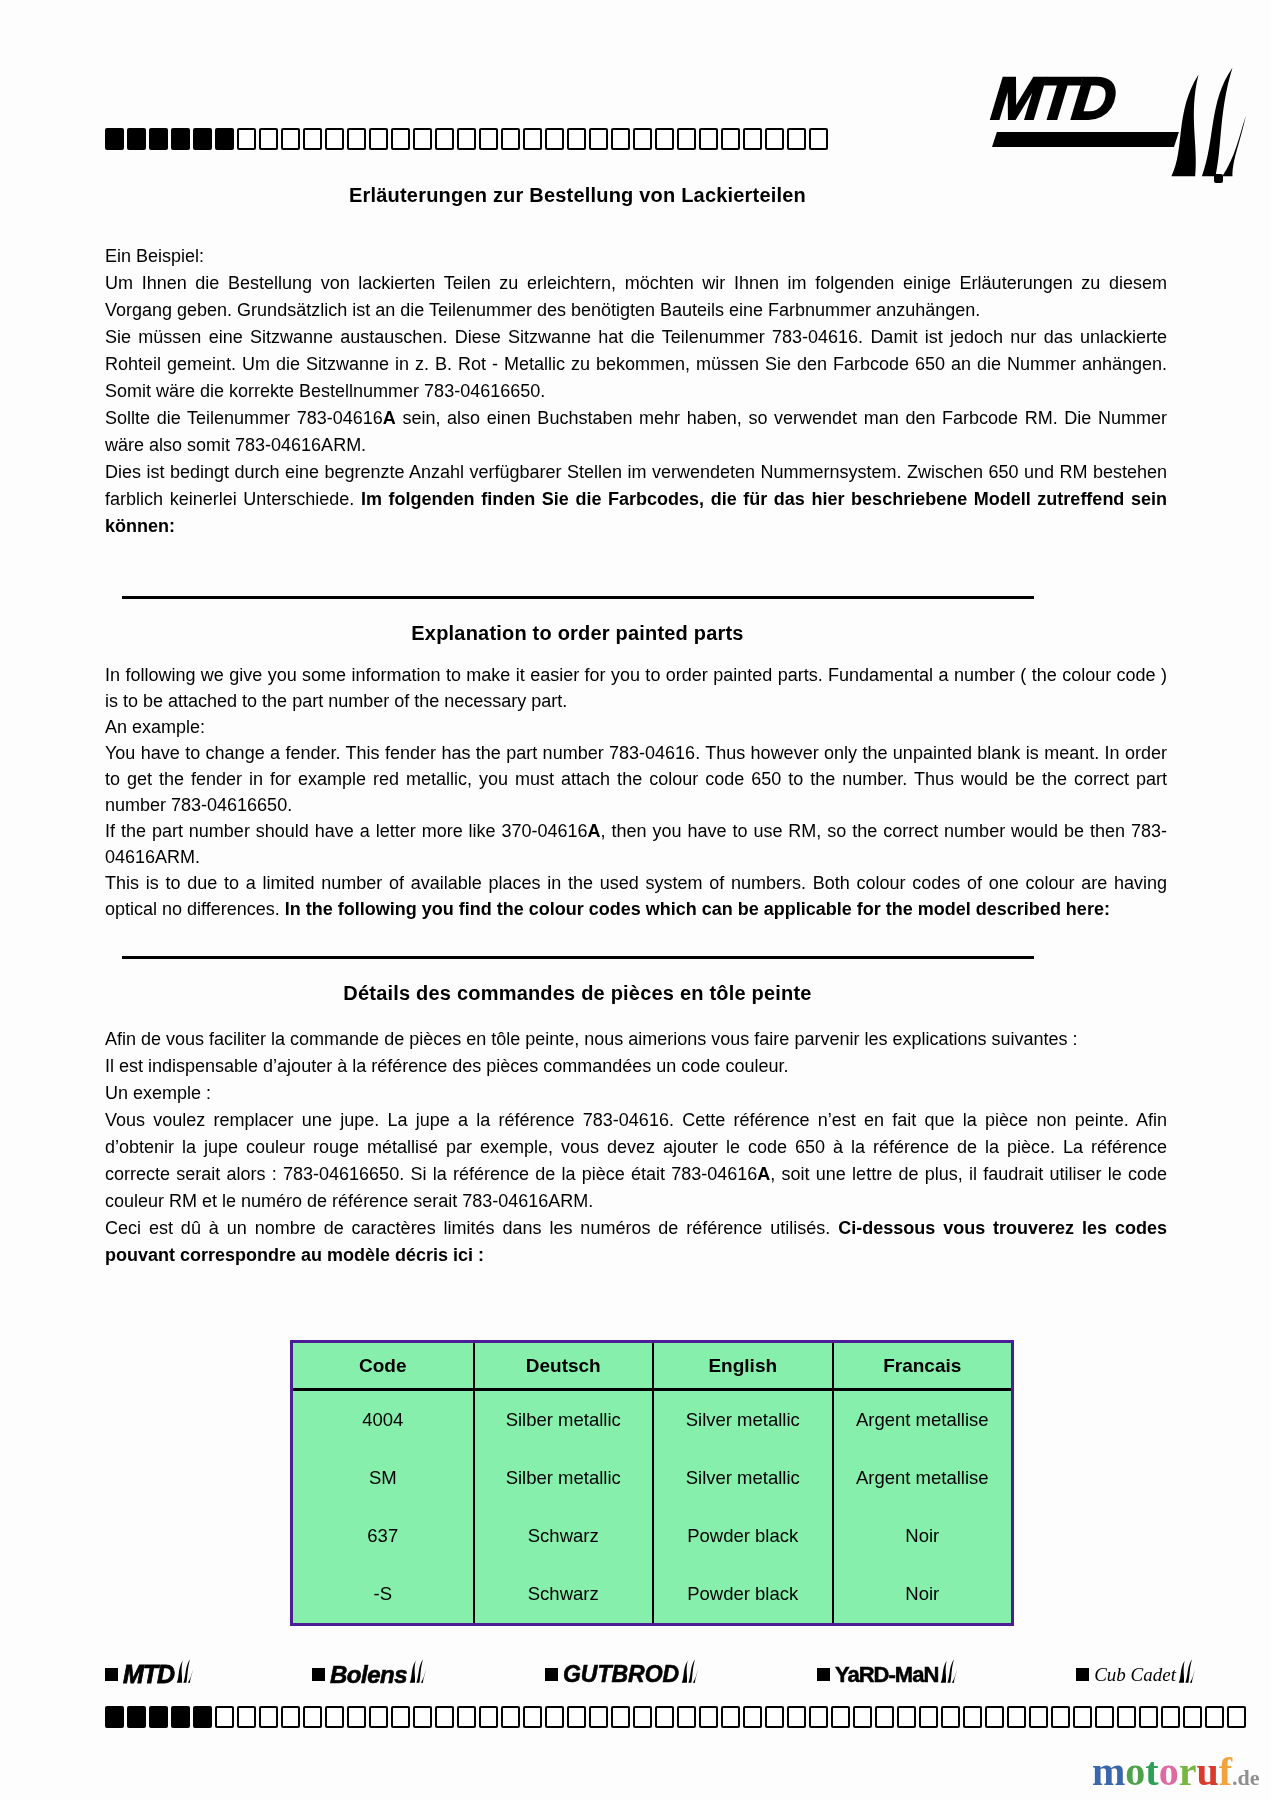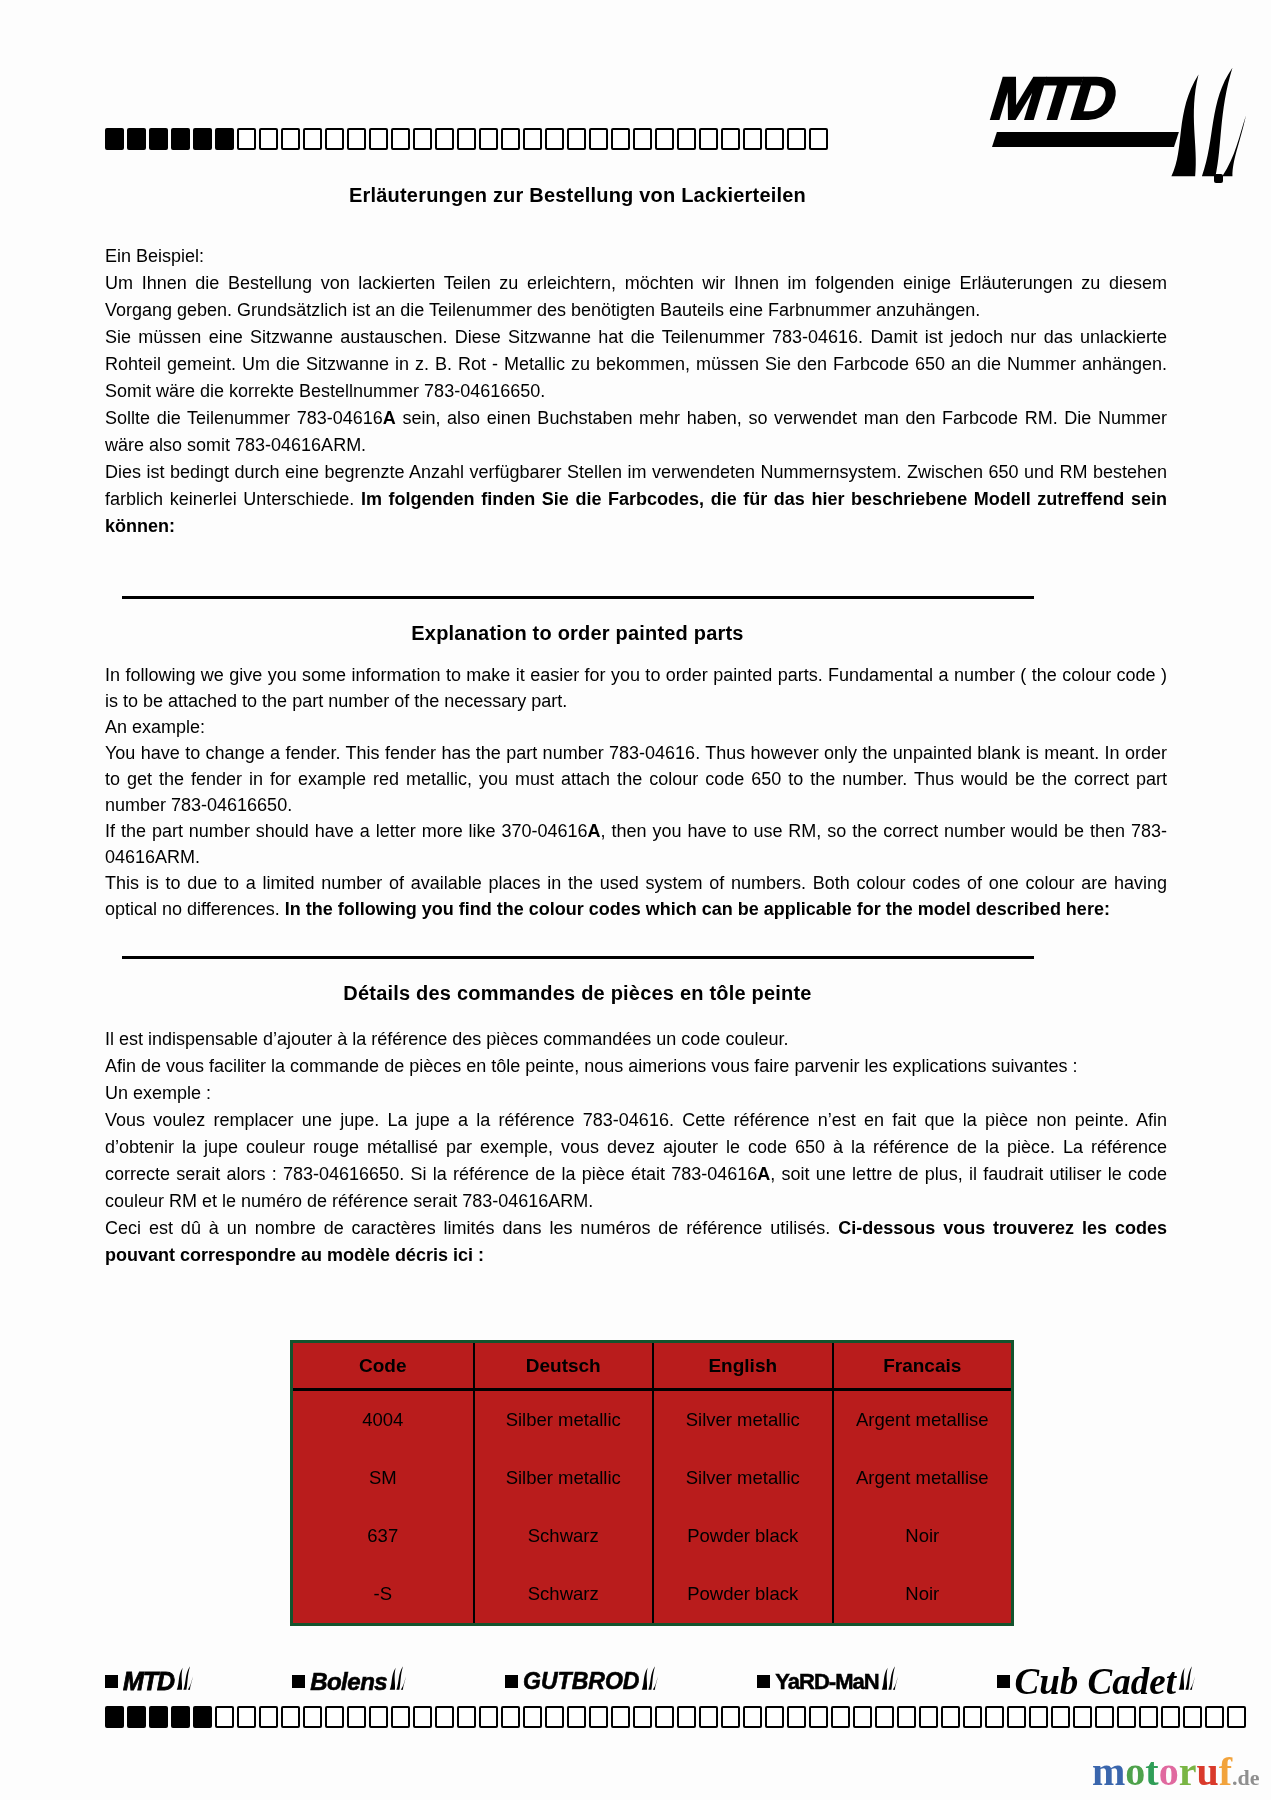--- a/index.html
+++ b/index.html
@@ -39,21 +39,21 @@
   }
   .sec-body.en { line-height:26px; }
   .para { margin:0; }
   .para b { font-weight:bold; }
   .divider { position:absolute; left:122px; width:912px; height:3px; background:#000; }
 
   
   .ctable {
     position:absolute; left:290px; top:1340px; width:718px;
     display:grid; grid-template-columns:repeat(4,1fr);
-    border:3px solid #14532d; background:#b91c1c;
+    border:3px solid #4c1d95; background:#86efac;
   }
   .ct-h {
     font-weight:bold; font-size:19px; height:45px;
     display:flex; align-items:center; justify-content:center;
     border-bottom:3px solid #000;
   }
   .ct-c {
     height:58px; font-size:18.5px;
     display:flex; align-items:center; justify-content:center;
   }
@@ -64,21 +64,21 @@
     position:absolute; left:105px; top:1660px; width:1090px;
     display:flex; justify-content:space-between; align-items:center;
   }
   .brand { display:flex; align-items:center; }
   .bsq { width:13px; height:13px; background:#000; margin-right:5px; }
   .bname { white-space:nowrap; }
   .b-mtd .bname { font-weight:bold; font-style:italic; font-size:25px; letter-spacing:-1px; -webkit-text-stroke:0.8px #000; }
   .b-bolens .bname { font-weight:bold; font-style:italic; font-size:24px; letter-spacing:-0.5px; -webkit-text-stroke:0.6px #000; }
   .b-gutbrod .bname { font-weight:bold; font-style:italic; font-size:23px; letter-spacing:0; -webkit-text-stroke:0.6px #000; }
   .b-yardman .bname { font-weight:bold; font-size:22px; letter-spacing:-1px; -webkit-text-stroke:0.5px #000; }
-  .b-cubcadet .bname { font-family:"Liberation Serif", serif; font-weight:bold; font-style:italic; font-size:37px; }
+  .b-cubcadet .bname { font-family:"Liberation Serif", serif; font-weight:normal; font-style:italic; font-size:19px; }
   .brand svg { margin-left:2px; margin-top:-8px; }
 
   
   .watermark {
     position:absolute; left:1092px; top:1752px;
     font-family:"Liberation Serif", serif; font-weight:bold; font-size:40px; line-height:40px;
   }
   .watermark .de { font-size:22px; font-weight:bold; }
 </style>
 </head>
@@ -163,22 +163,22 @@
         <div class="para"><span>If the part number should have a letter more like 370-04616</span><b>A</b><span>, then you have to use RM, so the correct number would be then 783-04616ARM.</span></div>
         <div class="para"><span>This is to due to a limited number of available places in the used system of numbers. Both colour codes of one colour are having optical no differences. </span><b>In the following you find the colour codes which can be applicable for the model described here:</b></div>
       </div>
   </div>
 
   <div class="divider" style="top:956px"></div>
 
   <div>
     <div class="sec-heading" style="top:982px">Détails des commandes de pièces en tôle peinte</div>
     <div class="sec-body" style="top:1026px">
+        <div class="para"><span>Afin de vous faciliter la commande de pièces en tôle peinte, nous aimerions vous faire  parvenir les explications suivantes :</span></div>
         <div class="para"><span>Il est indispensable d’ajouter à la référence des pièces commandées un code couleur.</span></div>
-        <div class="para"><span>Afin de vous faciliter la commande de pièces en tôle peinte, nous aimerions vous faire  parvenir les explications suivantes :</span></div>
         <div class="para"><span>Un exemple :</span></div>
         <div class="para"><span>Vous voulez remplacer une jupe. La jupe a la référence 783-04616. Cette référence n’est en fait que la pièce non peinte. Afin d’obtenir la jupe couleur rouge métallisé par exemple, vous devez ajouter le code 650 à la référence de la pièce. La référence correcte serait alors : 783-04616650. Si la référence de la pièce était 783-04616</span><b>A</b><span>, soit une lettre de plus, il faudrait utiliser le code couleur RM et le numéro de référence serait 783-04616ARM.</span></div>
         <div class="para"><span>Ceci est dû à un nombre de caractères limités dans les numéros de référence utilisés. </span><b>Ci-dessous vous trouverez les codes pouvant correspondre au modèle décris ici :</b></div>
       </div>
   </div>
 
   <div class="ctable">
       <div class="ct-h">Code</div>
       <div class="ct-h">Deutsch</div>
       <div class="ct-h">English</div>

